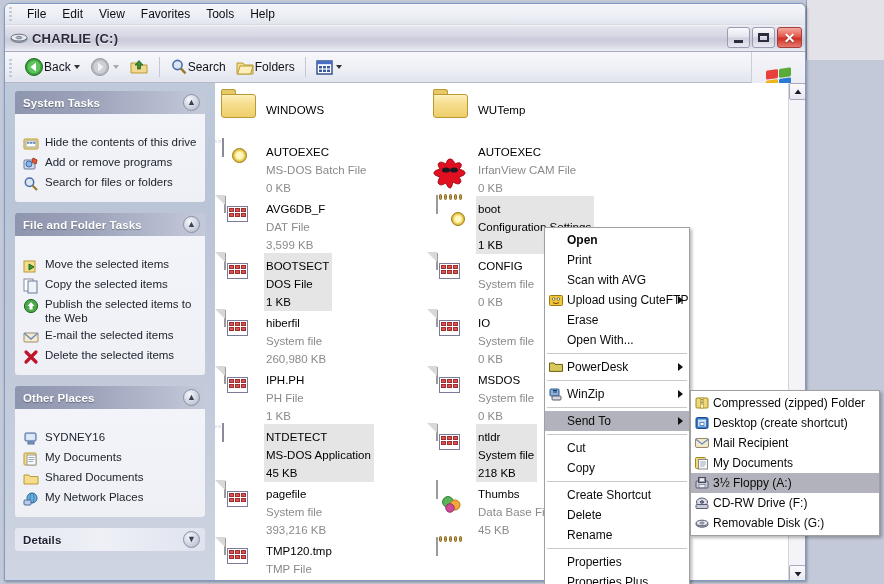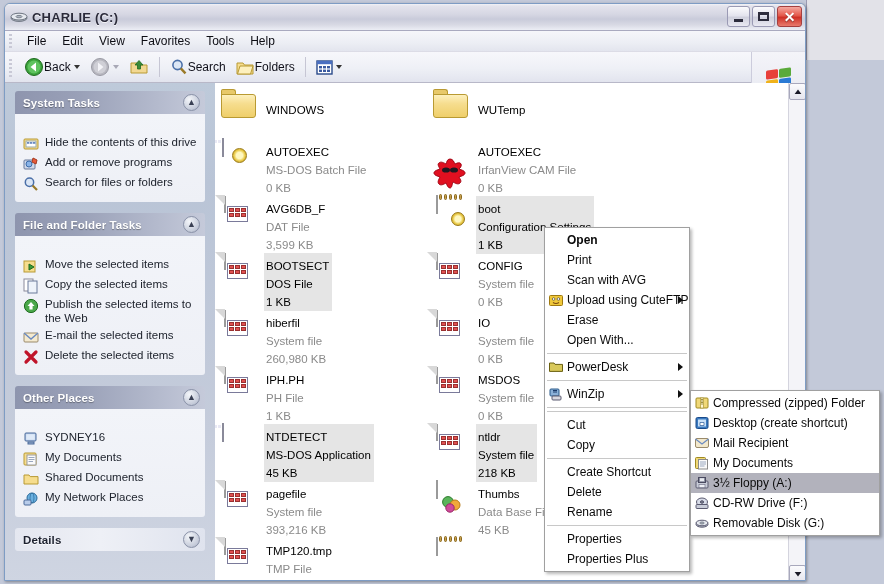--- a/index.html
+++ b/index.html
@@ -231,50 +231,50 @@
 </style>
 </head>
 <body>
 
 <div id="desktop">
   <div id="behind-window2"></div>
   <div id="behind-window"></div>
 
   <div id="window">
 
+    <div id="menubar">
+      <div id="menu-grip"></div>
+      <div class="menu-item">File</div>
+      <div class="menu-item">Edit</div>
+      <div class="menu-item">View</div>
+      <div class="menu-item">Favorites</div>
+      <div class="menu-item">Tools</div>
+      <div class="menu-item">Help</div>
+    </div>
+
     <div id="titlebar">
       <div id="title-icon">
         <svg width="18" height="16" viewBox="0 0 18 16">
           <ellipse cx="9" cy="9" rx="8" ry="3.4" fill="#b9bfca" stroke="#6d7480"></ellipse>
           <ellipse cx="9" cy="7.6" rx="8" ry="3.4" fill="#e7eaf0" stroke="#6d7480"></ellipse>
           <ellipse cx="9" cy="7.6" rx="3" ry="1.2" fill="#aeb5c0" stroke="#7e8590"></ellipse>
         </svg>
       </div>
       <div id="title-text">CHARLIE (C:)</div>
       <div class="wbtns">
         <div class="wbtn">
           <span class="min-glyph"></span>
         </div>
         <div class="wbtn">
           <span class="max-glyph"></span>
         </div>
         <div class="wbtn close">
           <span class="close-glyph">✕</span>
         </div>
       </div>
-    </div>
-
-    <div id="menubar">
-      <div id="menu-grip"></div>
-      <div class="menu-item">File</div>
-      <div class="menu-item">Edit</div>
-      <div class="menu-item">View</div>
-      <div class="menu-item">Favorites</div>
-      <div class="menu-item">Tools</div>
-      <div class="menu-item">Help</div>
     </div>
 
     <div id="toolbar">
       <div id="tb-grip"></div>
 
       <div class="tb-btn">
         <span>
           <svg width="20" height="20" viewBox="0 0 20 20">
             <circle cx="10" cy="10" r="8.5" fill="#3aa03a" stroke="#1f6b1f"></circle>
             <circle cx="10" cy="10" r="6.5" fill="#5fc35f"></circle>
@@ -930,20 +930,25 @@
         <svg width="14" height="14" viewBox="0 0 14 14">
           <rect x="1" y="2" width="9" height="7" rx="1" fill="#8ab0d8" stroke="#2a5a8a"></rect>
           <rect x="3" y="9" width="9" height="4" rx="1" fill="#d8d8e0" stroke="#5a5a70"></rect>
           <path d="M4 3.5h4M4 5h4" stroke="#1a3a6a" stroke-width="1"></path>
         </svg>
       </span>
       <span class="lbl">WinZip</span>
       <span class="arrow"></span>
     </div>
     <div class="ctxsep"></div>
+    <div class="row hl">
+      <span class="ic"></span>
+      <span class="lbl">Send To</span>
+      <span class="arrow"></span>
+    </div>
     <div class="ctxsep"></div>
     <div class="row">
       <span class="ic"></span>
       <span class="lbl">Cut</span>
     </div>
     <div class="row">
       <span class="ic"></span>
       <span class="lbl">Copy</span>
     </div>
     <div class="ctxsep"></div>

